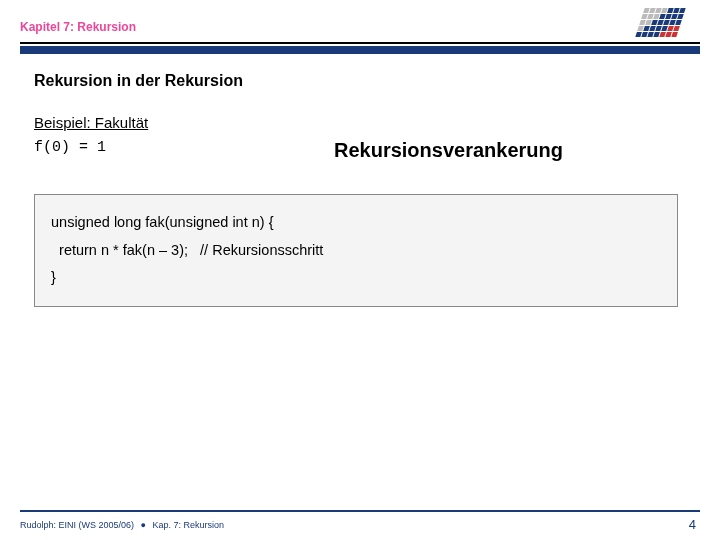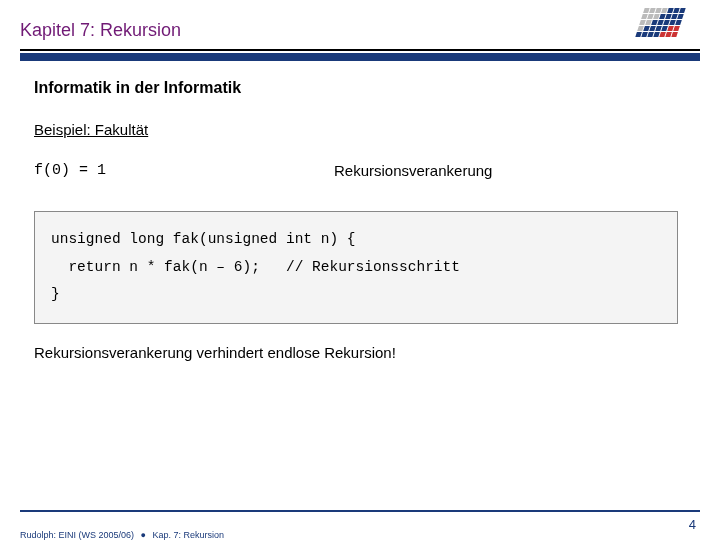--- a/index.html
+++ b/index.html
@@ -10,23 +10,23 @@
     font-family: Arial, Helvetica, sans-serif;
     background: white;
     position: relative;
     overflow: hidden;
   }
   .slide-header {
     position: relative;
     padding: 20px 0 0 20px;
   }
   .slide-title {
-    font-size: 18px;
-    font-weight: normal;
-    color: #701a75;
+    font-size: 12px;
+    font-weight: bold;
+    color: #ec4899;
     padding-bottom: 4px;
   }
   .title-underline {
     height: 2px;
     background: #000;
     margin-top: 4px;
     margin-bottom: 2px;
     width: 680px;
   }
   .blue-bar {
@@ -57,49 +57,50 @@
     padding: 18px 34px 0 34px;
   }
   .section-heading {
     font-size: 16px;
     font-weight: bold;
     margin-bottom: 24px;
   }
   .subheading {
     font-size: 15px;
     text-decoration: underline;
-    margin-bottom: 24px;
+    margin-bottom: 8px;
   }
   .def-table {
     display: table;
     width: 100%;
     margin-bottom: 18px;
   }
   .def-row { display: table-row; }
   .def-left {
     display: table-cell;
     width: 300px;
     font-size: 15px;
     padding-bottom: 14px;
     vertical-align: top;
     font-family: Liberation Mono, monospace;
   }
   .def-right {
     display: table-cell;
-    font-size: 15px;
+    font-size: 20px;
     padding-bottom: 14px;
     vertical-align: top;
+    font-weight: bold;
   }
   .math-n { font-family: "Times New Roman", serif; }
 
   .code-box {
     border: 1px solid #888;
     background: #f4f4f4;
     padding: 14px 16px;
-    font-family: Liberation Mono, monospace;
+    font-family: Liberation Sans, sans-serif;
     font-size: 14.5px;
     line-height: 1.9;
     margin-bottom: 20px;
     width: 610px;
   }
   .code-line { white-space: pre; }
 
   .note {
     font-size: 15px;
     margin-top: 4px;
@@ -109,21 +110,21 @@
     position: absolute;
     left: 20px;
     right: 20px;
     bottom: 28px;
     height: 2px;
     background: #1a3a7a;
   }
   .footer-text {
     position: absolute;
     left: 20px;
-    bottom: 0;
+    bottom: 10px;
     font-size: 9px;
     color: #1a3a7a;
   }
   .footer-dot { margin: 0 4px; }
   .page-num {
     position: absolute;
     right: 24px;
     bottom: 8px;
     font-size: 13px;
     color: #1a3a7a;
@@ -171,37 +172,36 @@
         <div class="logo-cell lg-red"></div>
         <div class="logo-cell lg-red"></div>
     </div>
   </div>
   <div class="slide-title">Kapitel 7: Rekursion</div>
   <div class="title-underline"></div>
   <div class="blue-bar"></div>
 </div>
 
 <div class="content">
-  <div class="section-heading">Informatik in der Informatik</div>
+  <div class="section-heading">Rekursion in der Rekursion</div>
   <div class="subheading">Beispiel: Fakultät</div>
 
   <div class="def-table">
     <div class="def-row">
       <div class="def-left">f(0) = 1</div>
       <div class="def-right">Rekursionsverankerung</div>
     </div>
   </div>
 
   <div class="code-box">
     <div class="code-line">unsigned long fak(unsigned int n) {</div>
-    <div class="code-line">  return n * fak(n – 6);   // Rekursionsschritt</div>
+    <div class="code-line">  return n * fak(n – 3);   // Rekursionsschritt</div>
     <div class="code-line">}</div>
   </div>
 
-  <div class="note">Rekursionsverankerung verhindert endlose Rekursion!</div>
 </div>
 
 <div class="footer-line"></div>
 <div class="footer-text">
   <span>Rudolph: EINI (WS 2005/06)</span>
   <span class="footer-dot">●</span>
   <span>Kap. 7: Rekursion</span>
 </div>
 <div class="page-num">4</div>
 

